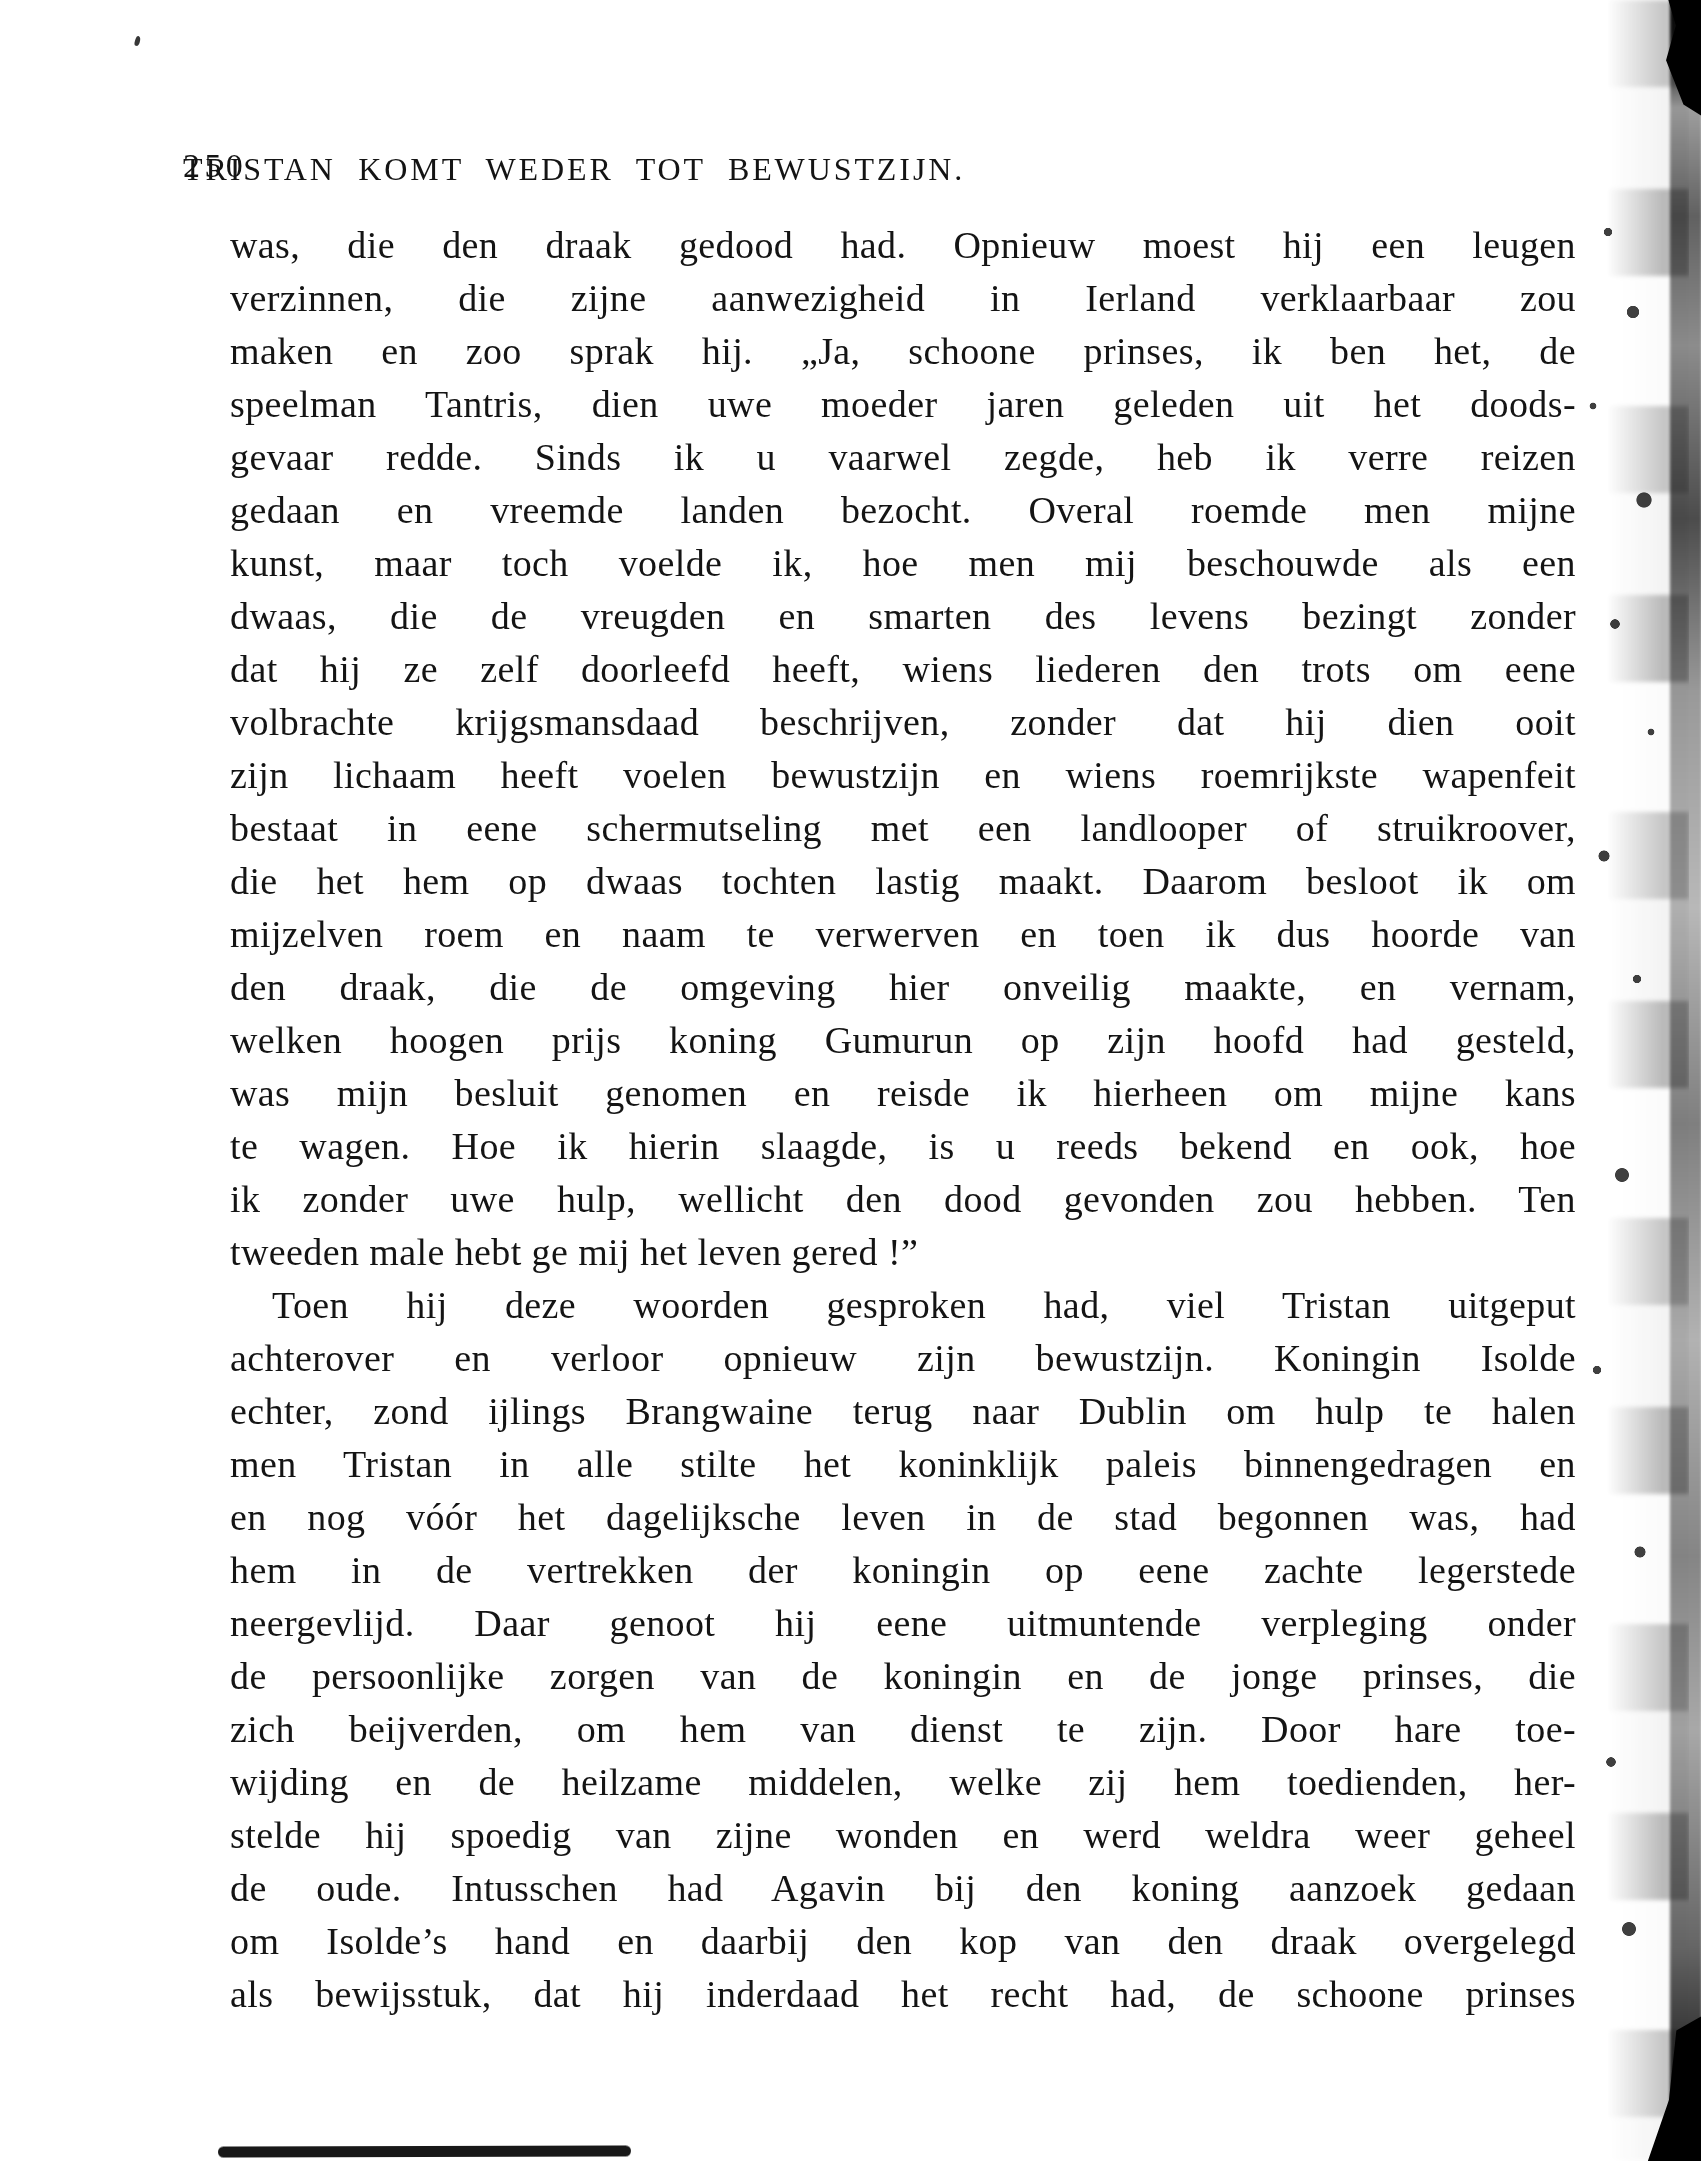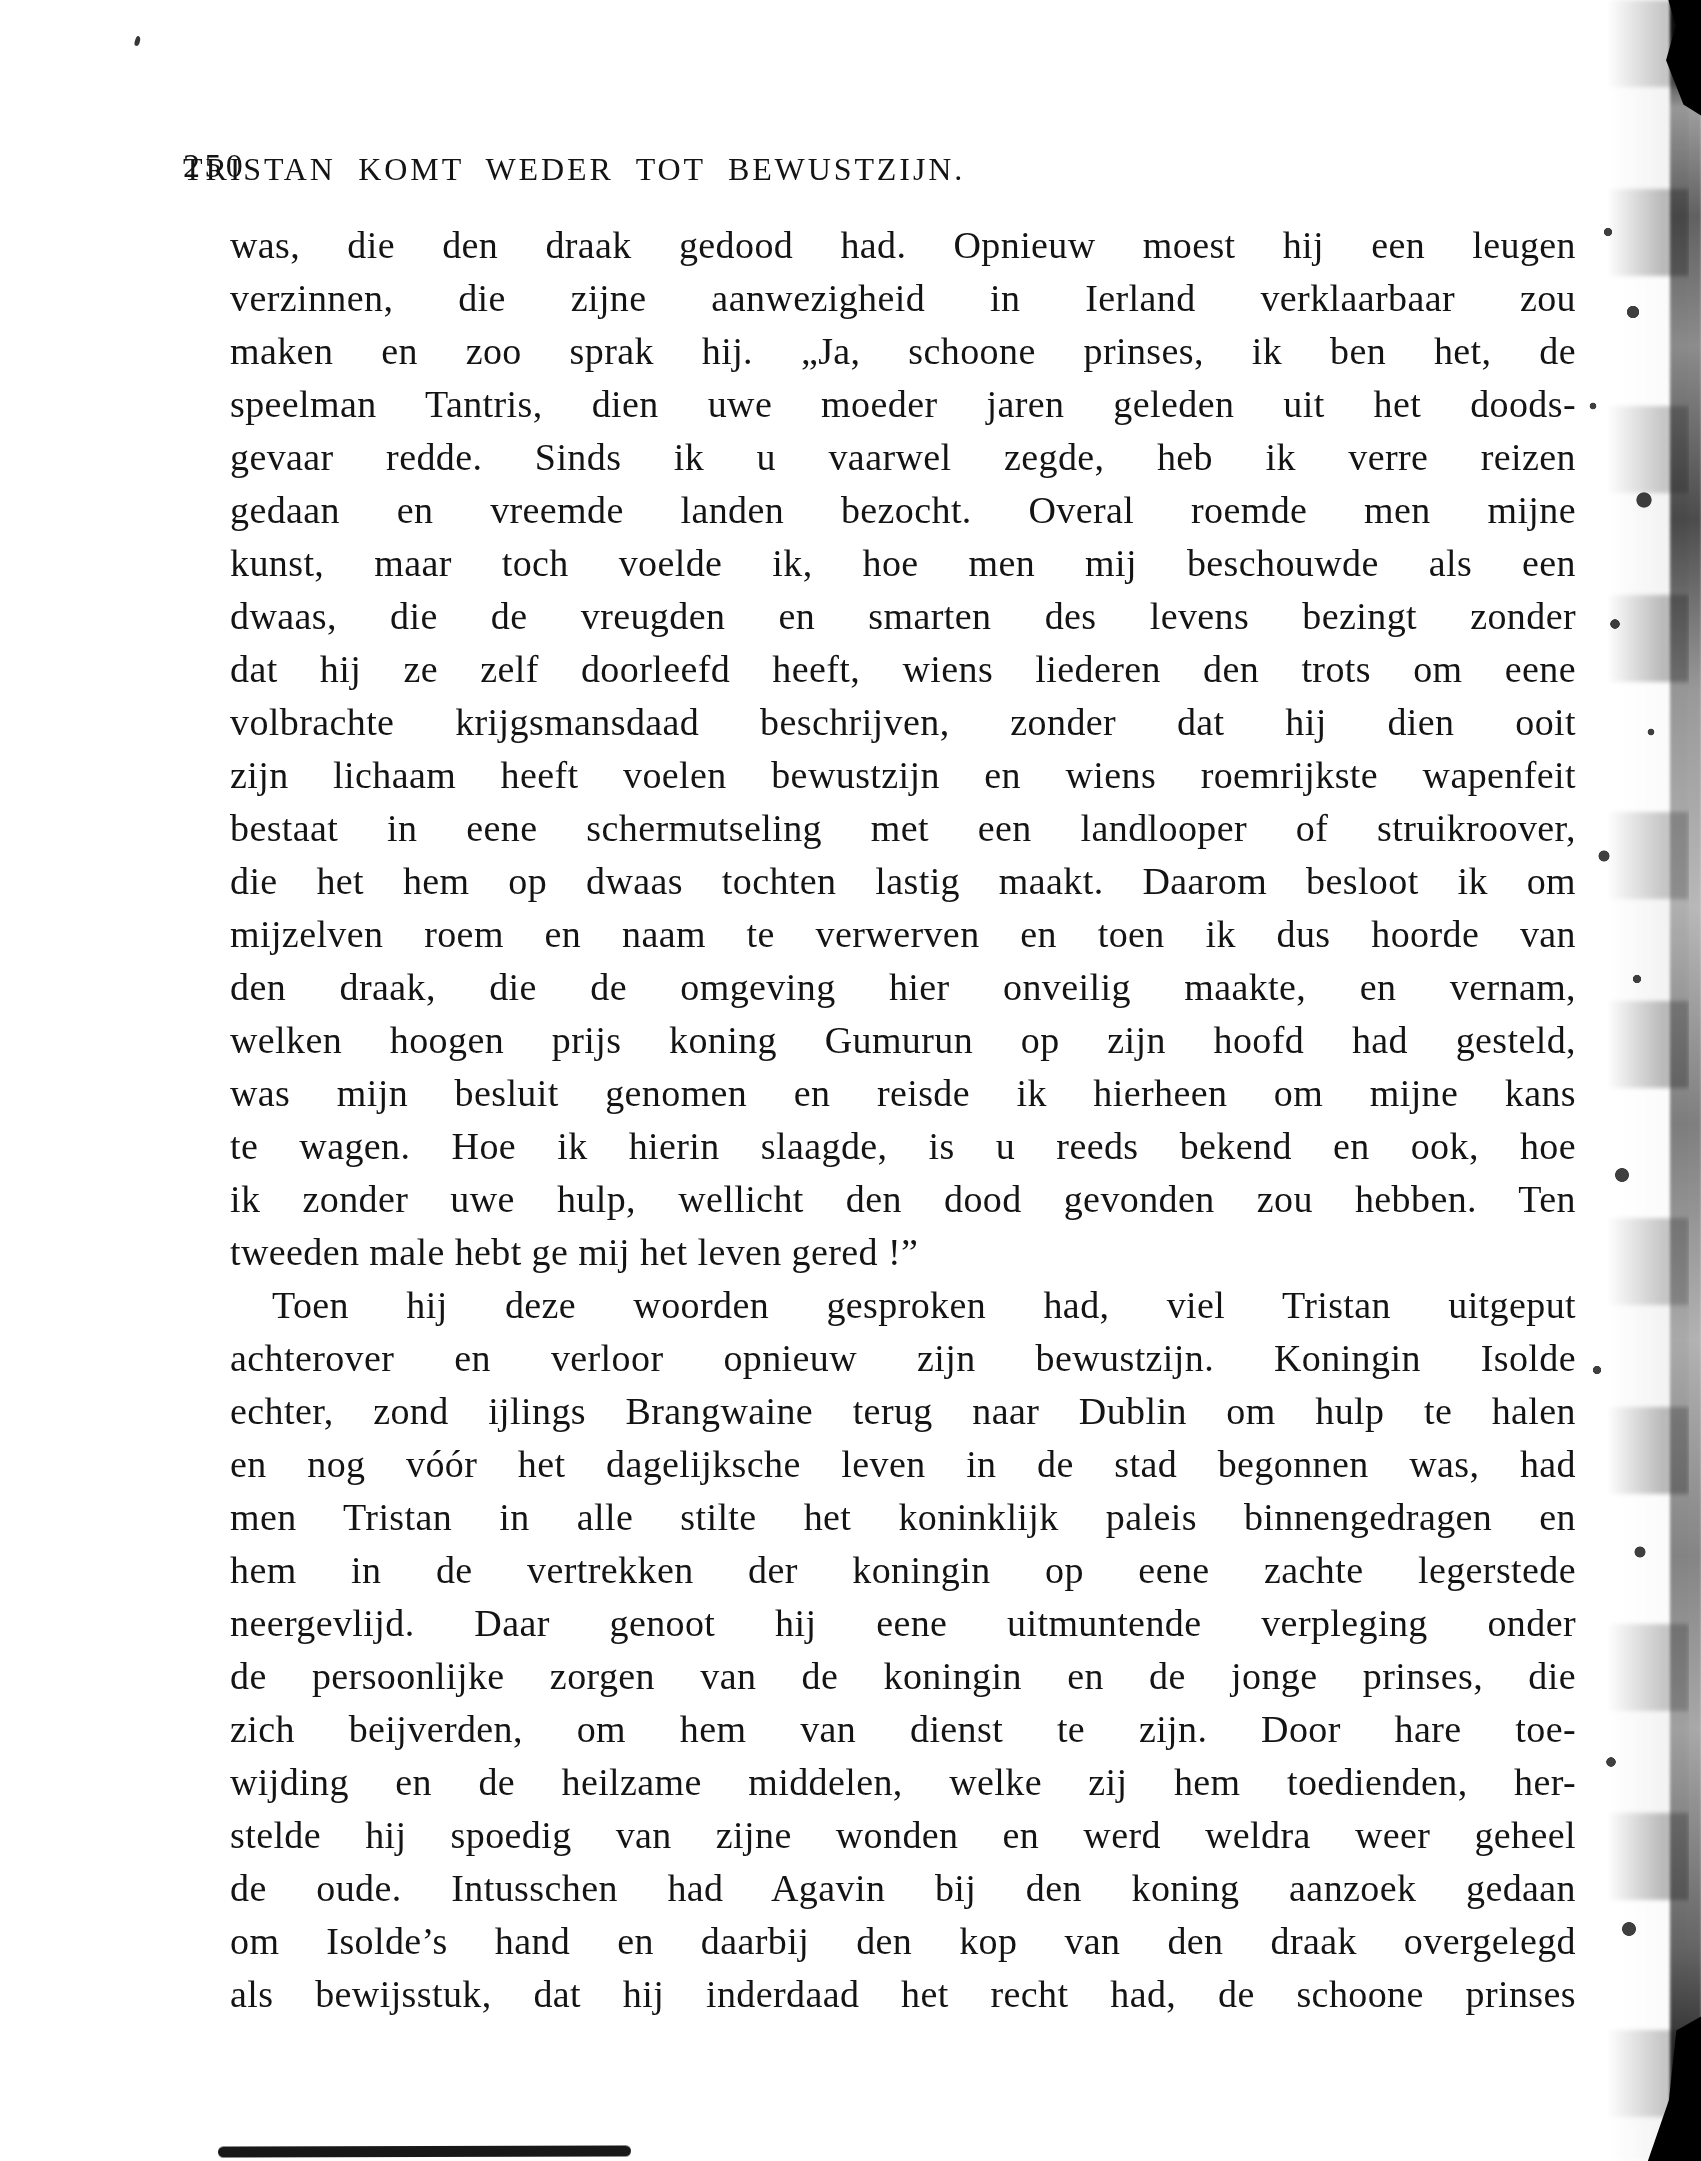--- a/index.html
+++ b/index.html
@@ -120,22 +120,22 @@
       <div class="line j">mijzelven roem en naam te verwerven en toen ik dus hoorde van</div>
       <div class="line j">den draak, die de omgeving hier onveilig maakte, en vernam,</div>
       <div class="line j">welken hoogen prijs koning Gumurun op zijn hoofd had gesteld,</div>
       <div class="line j">was mijn besluit genomen en reisde ik hierheen om mijne kans</div>
       <div class="line j">te wagen. Hoe ik hierin slaagde, is u reeds bekend en ook, hoe</div>
       <div class="line j">ik zonder uwe hulp, wellicht den dood gevonden zou hebben. Ten</div>
       <div class="line plain">tweeden male hebt ge mij het leven gered !”</div>
       <div class="line j indent">Toen hij deze woorden gesproken had, viel Tristan uitgeput</div>
       <div class="line j">achterover en verloor opnieuw zijn bewustzijn. Koningin Isolde</div>
       <div class="line j">echter, zond ijlings Brangwaine terug naar Dublin om hulp te halen</div>
+      <div class="line j">men Tristan in alle stilte het koninklijk paleis binnengedragen en</div>
       <div class="line j">en nog vóór het dagelijksche leven in de stad begonnen was, had</div>
-      <div class="line j">men Tristan in alle stilte het koninklijk paleis binnengedragen en</div>
       <div class="line j">hem in de vertrekken der koningin op eene zachte legerstede</div>
       <div class="line j">neergevlijd. Daar genoot hij eene uitmuntende verpleging onder</div>
       <div class="line j">de persoonlijke zorgen van de koningin en de jonge prinses, die</div>
       <div class="line j">zich beijverden, om hem van dienst te zijn. Door hare toe-</div>
       <div class="line j">wijding en de heilzame middelen, welke zij hem toedienden, her-</div>
       <div class="line j">stelde hij spoedig van zijne wonden en werd weldra weer geheel</div>
       <div class="line j">de oude. Intusschen had Agavin bij den koning aanzoek gedaan</div>
       <div class="line j">om Isolde’s hand en daarbij den kop van den draak overgelegd</div>
       <div class="line j">als bewijsstuk, dat hij inderdaad het recht had, de schoone prinses</div>
     </div>

